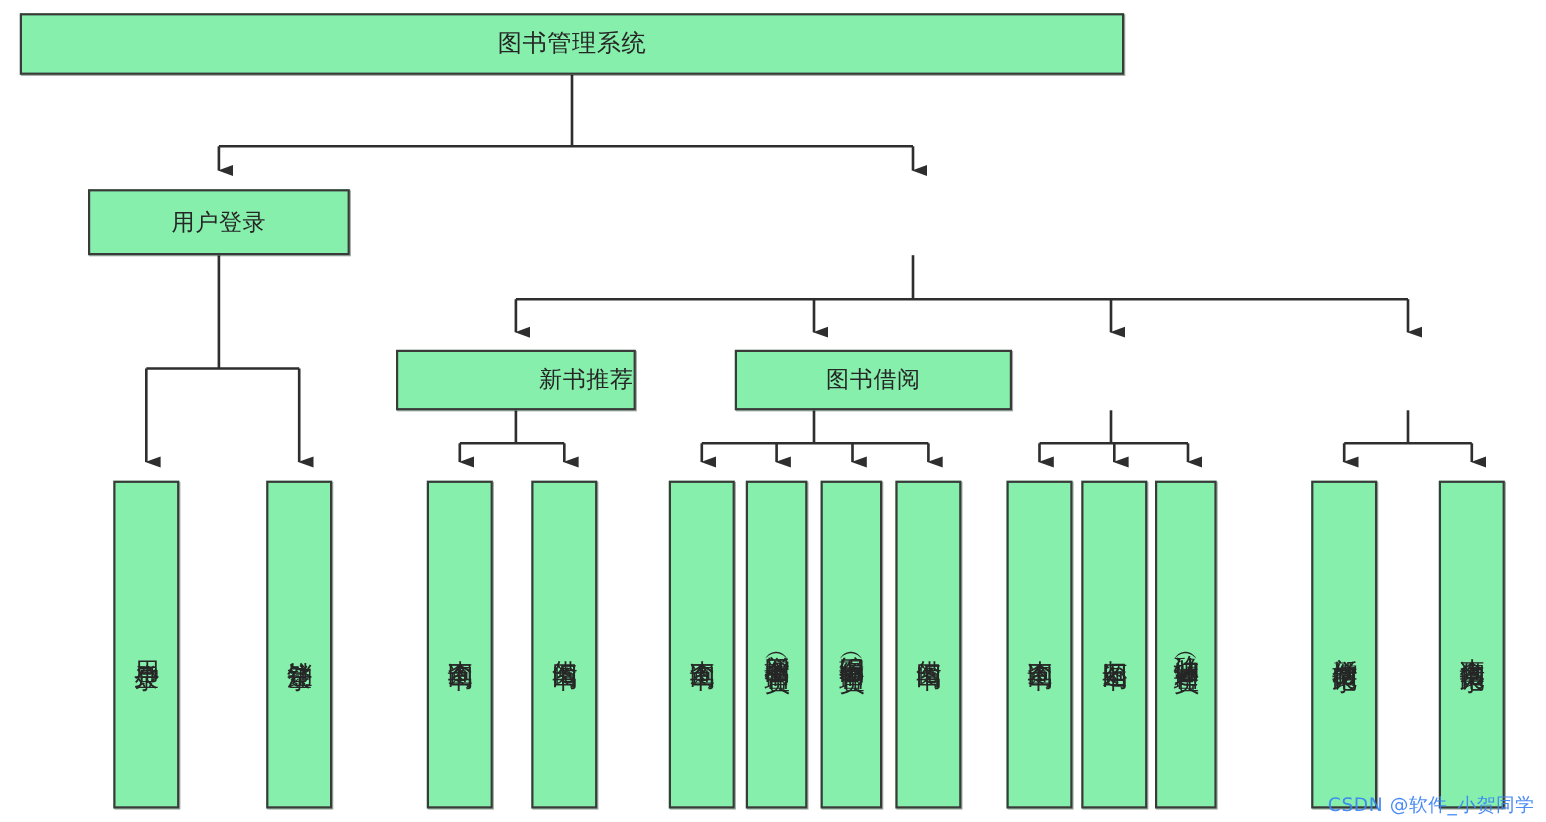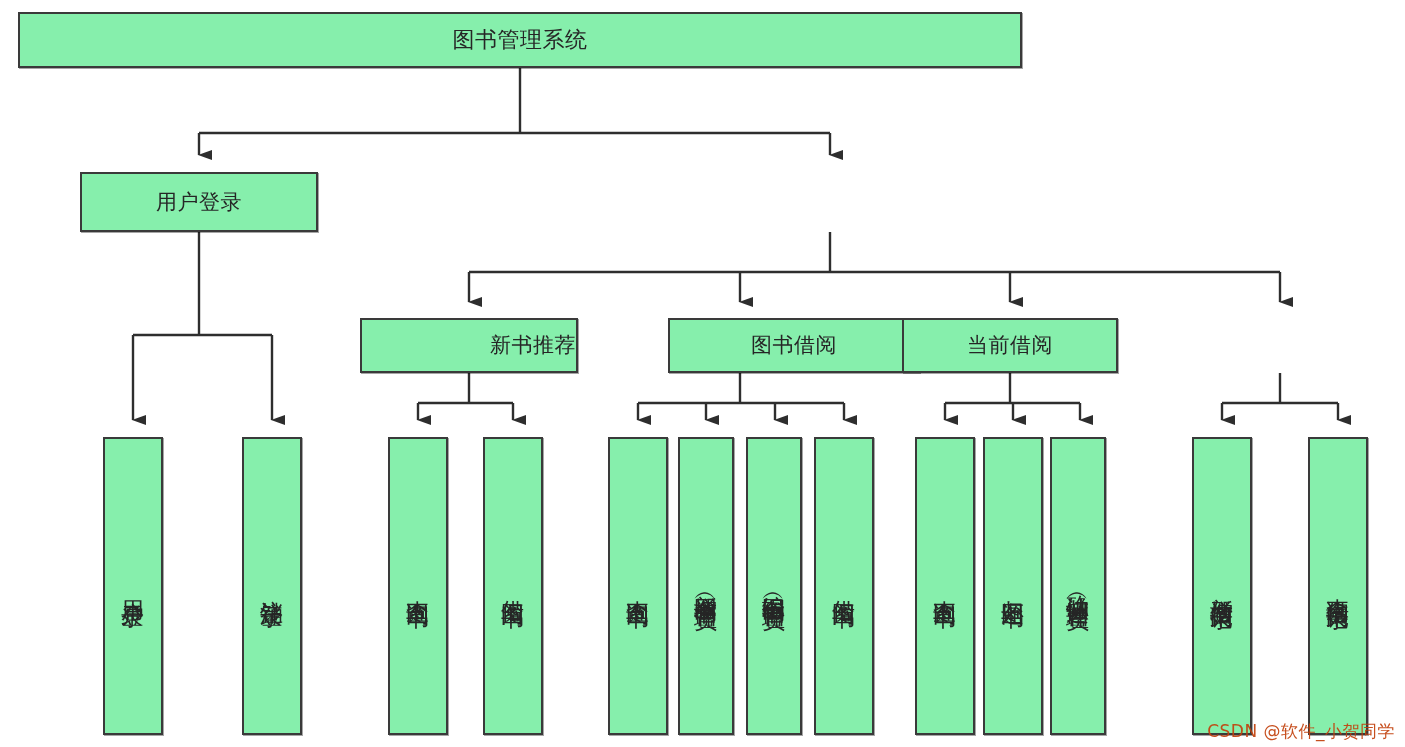--- a/index.html
+++ b/index.html
@@ -64,21 +64,21 @@
     line-height: 1.05;
     letter-spacing: 2px;
     text-align: center;
     max-height: 100%;
   }
   #watermark {
     position: absolute;
     right: 10px;
     bottom: 4px;
     font-size: 17px;
-    color: #c2410c;
+    color: #3b82f6;
     letter-spacing: 0.5px;
     white-space: nowrap;
     opacity: 0.92;
   }
 </style>
 </head>
 <body>
 
 <div id="diagram-root">
 
@@ -139,23 +139,20 @@
   <div class="node horiz" style="left:80px; top:172px; width:238px; height:60px;">
     <span class="label">用户登录</span>
   </div>
 
   <div class="node horiz" style="left:360px; top:318px; width:218px; height:55px;justify-content:flex-end;">
     <span class="label">新书推荐</span>
   </div>
   <div class="node horiz" style="left:636px; top:318px; width:252px; height:55px;margin-left:32px;">
     <span class="label">图书借阅</span>
   </div>
-  <div class="node horiz" style="left:902px; top:318px; width:216px; height:55px;">
-    <span class="label">当前借阅</span>
-  </div>
 
   <div class="node vert" style="left:103px; top:437px; width:60px; height:298px;">
     <span class="label">用户登录</span>
   </div>
   <div class="node vert" style="left:242px; top:437px; width:60px; height:298px;">
     <span class="label">注销登录</span>
   </div>
 
   <div class="node vert" style="left:388px; top:437px; width:60px; height:298px;">
     <span class="label">查询图书</span>

